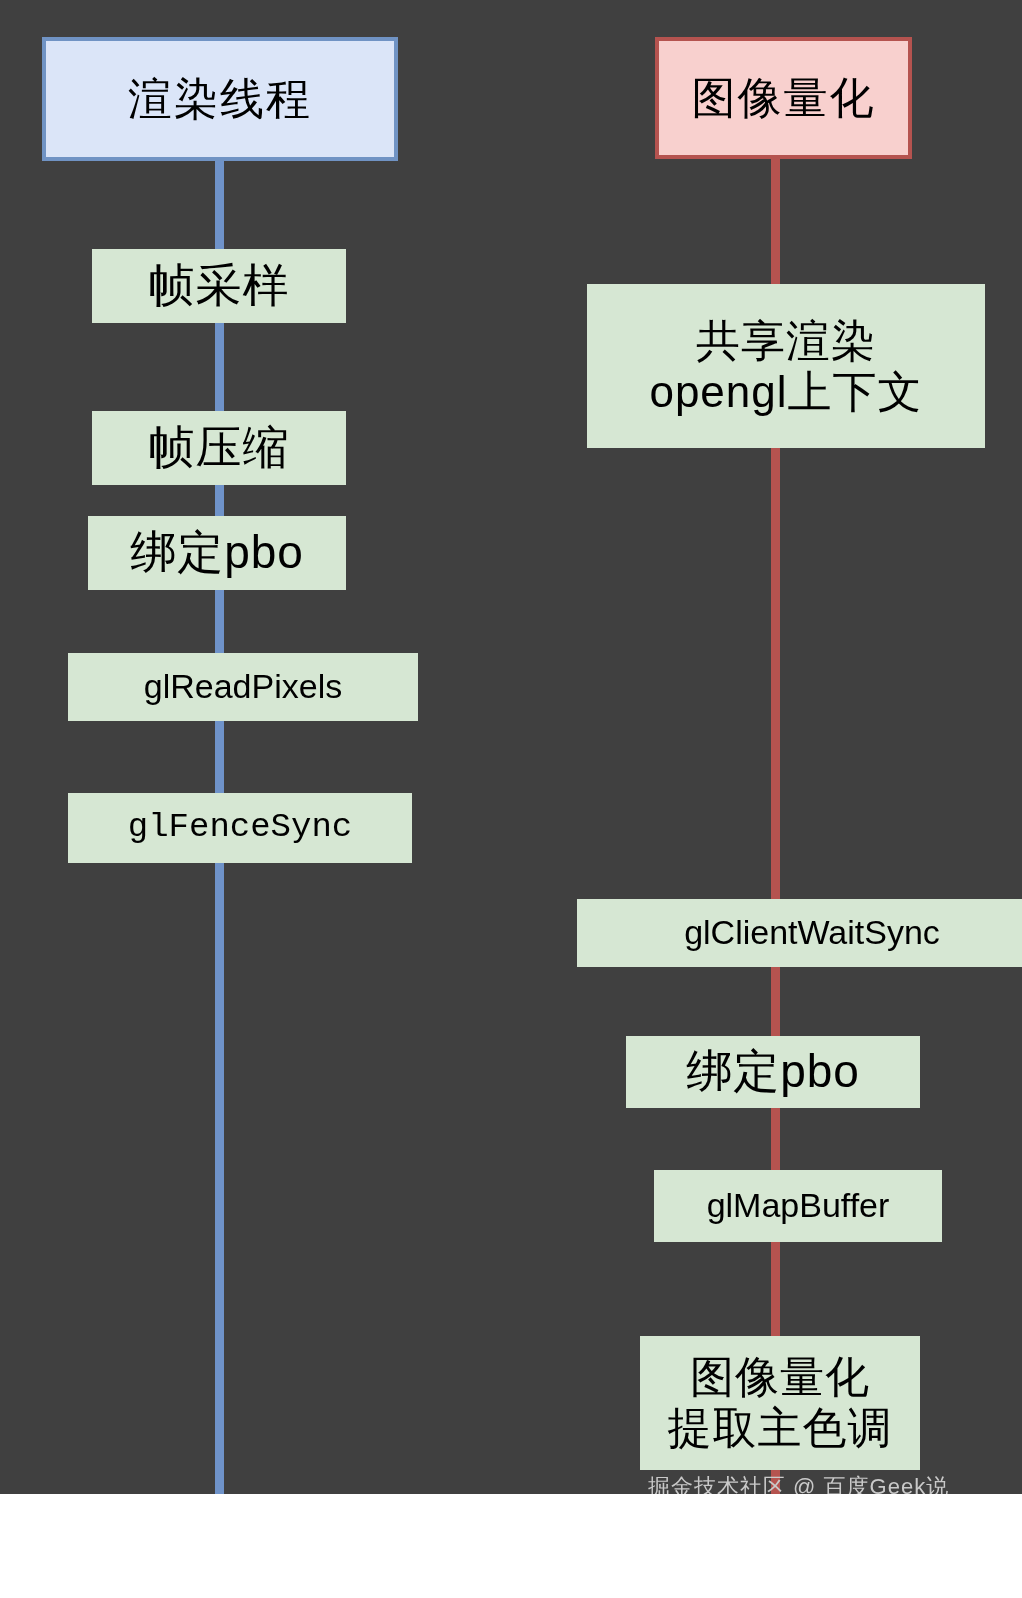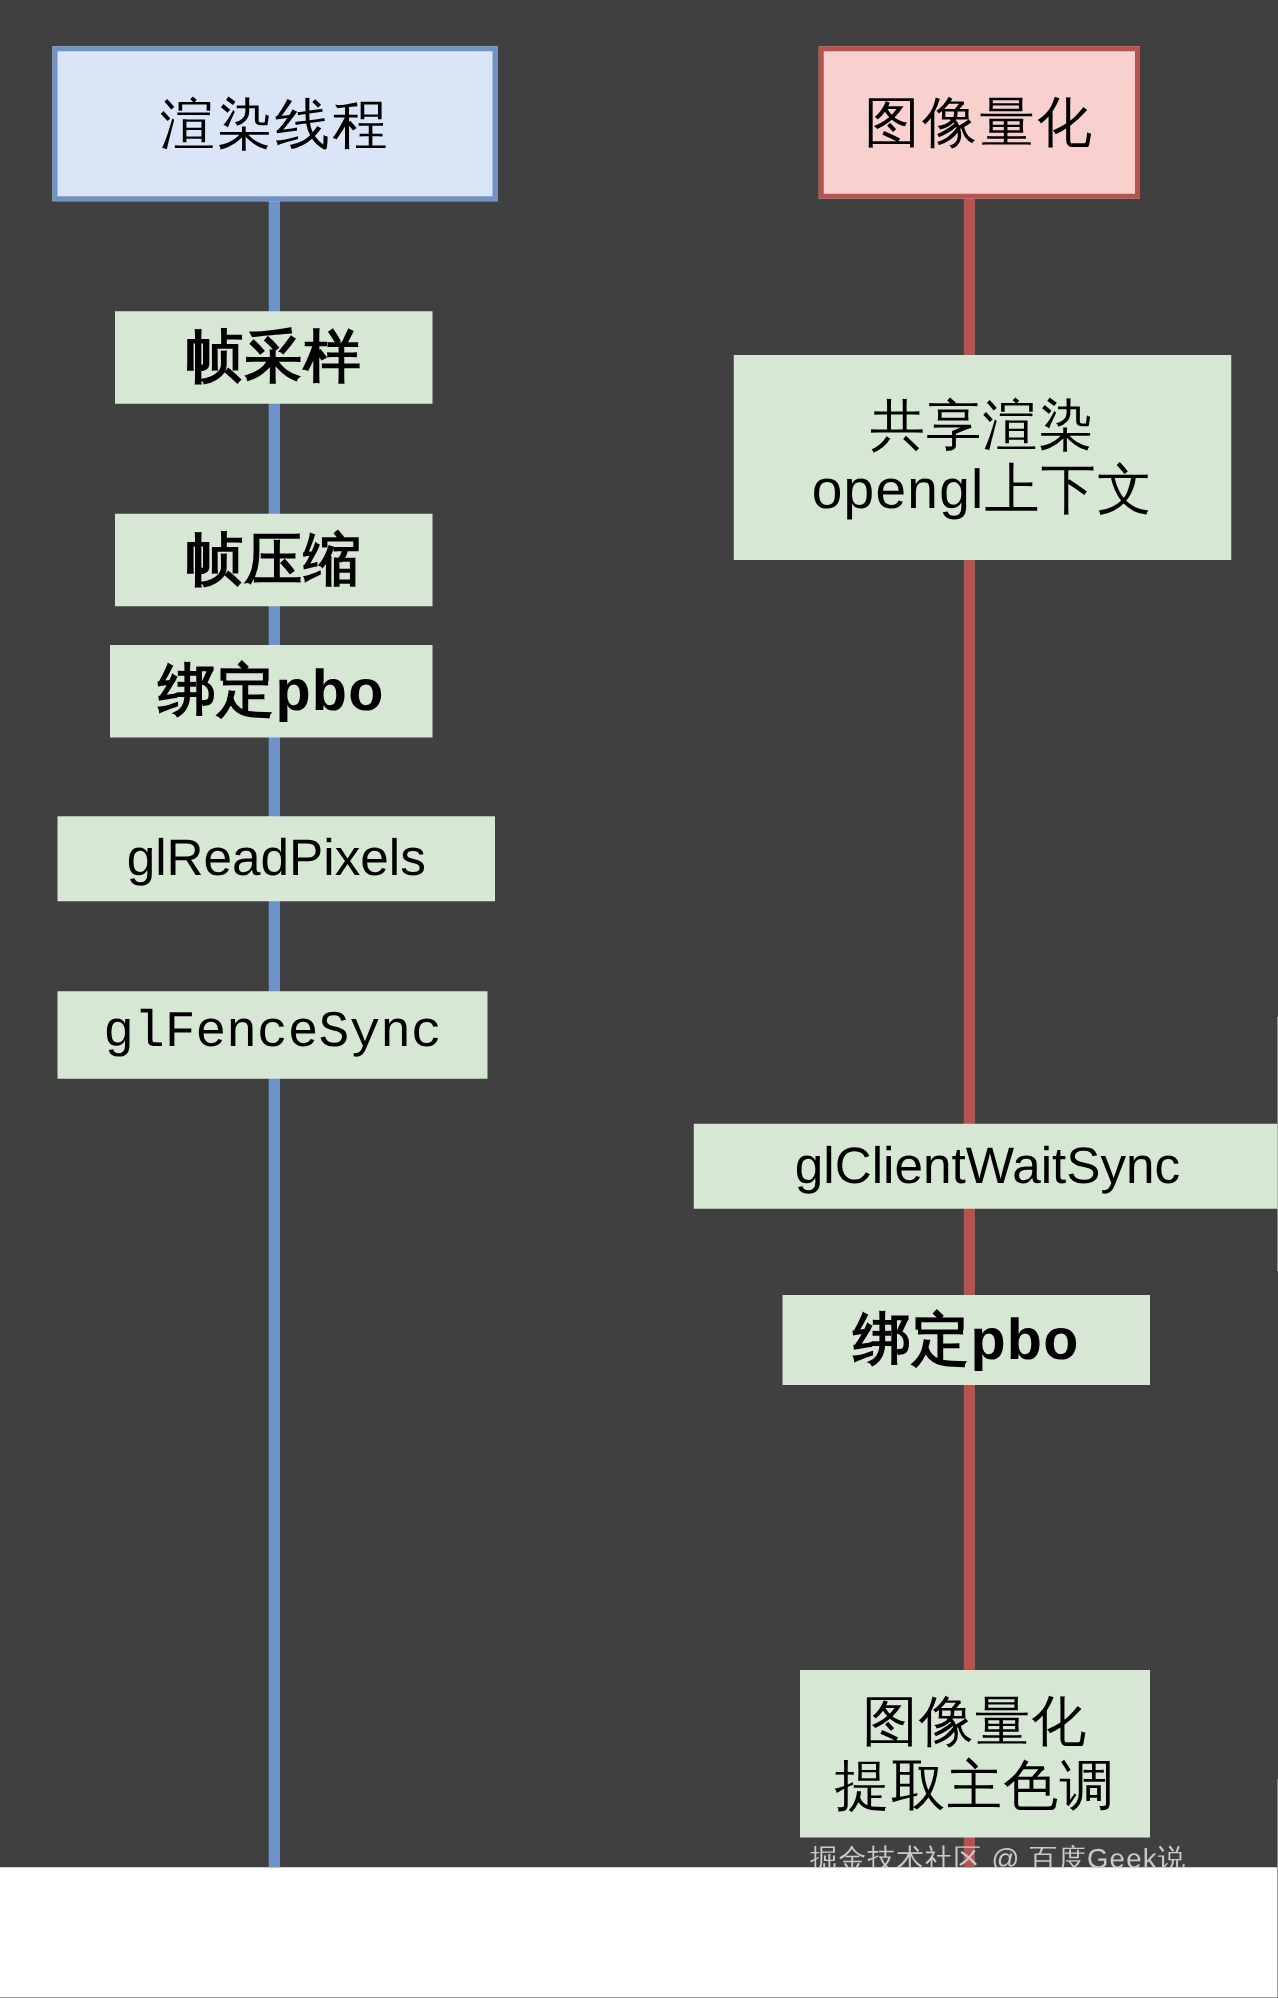--- a/index.html
+++ b/index.html
@@ -73,22 +73,22 @@
     box-sizing: border-box;
     background: #d6e7d3;
     display: flex;
     align-items: center;
     justify-content: center;
     text-align: center;
     color: #000000;
     line-height: 1.16;
     white-space: pre-line;
   }
-  .step.latin { font-size: 41px; letter-spacing: 0px; }
-  .step.cjk   { font-size: 46px; letter-spacing: 1px; font-weight: bold; }
+  .step.latin { font-size: 34px; letter-spacing: 0px; margin-left: 22px; }
+  .step.cjk   { font-size: 46px; letter-spacing: 1px; }
   .step.cjk2  { font-size: 44px; letter-spacing: 1px; }
 
   
   .s-l1 { left: 92px;  top: 249px;  width: 254px; height: 74px; }
   .s-l2 { left: 92px;  top: 383px;  width: 254px; height: 74px; margin-top: 28px; }
   .s-l3 { left: 88px;  top: 516px;  width: 258px; height: 74px; }
   .s-l4 { left: 46px;  top: 653px;  width: 350px; height: 68px; }
   .s-l5 { left: 46px;  top: 793px;  width: 344px; height: 70px; font-family: Liberation Mono, monospace; }
 
   
@@ -123,18 +123,19 @@
   <div class="step cjk s-l1">帧采样</div>
   <div class="step cjk s-l2">帧压缩</div>
   <div class="step cjk s-l3">绑定pbo</div>
   <div class="step latin s-l4">glReadPixels</div>
   <div class="step latin s-l5">glFenceSync</div>
 
   <div class="step cjk2 s-r1">共享渲染
 opengl上下文</div>
   <div class="step latin s-r2">glClientWaitSync</div>
   <div class="step cjk s-r3">绑定pbo</div>
+  <div class="step latin s-r4">glMapBuffer</div>
   <div class="step cjk2 s-r5">图像量化
 提取主色调</div>
 
   <div class="watermark">掘金技术社区 @ 百度Geek说</div>
 
 </div>
 
 </body></html>

